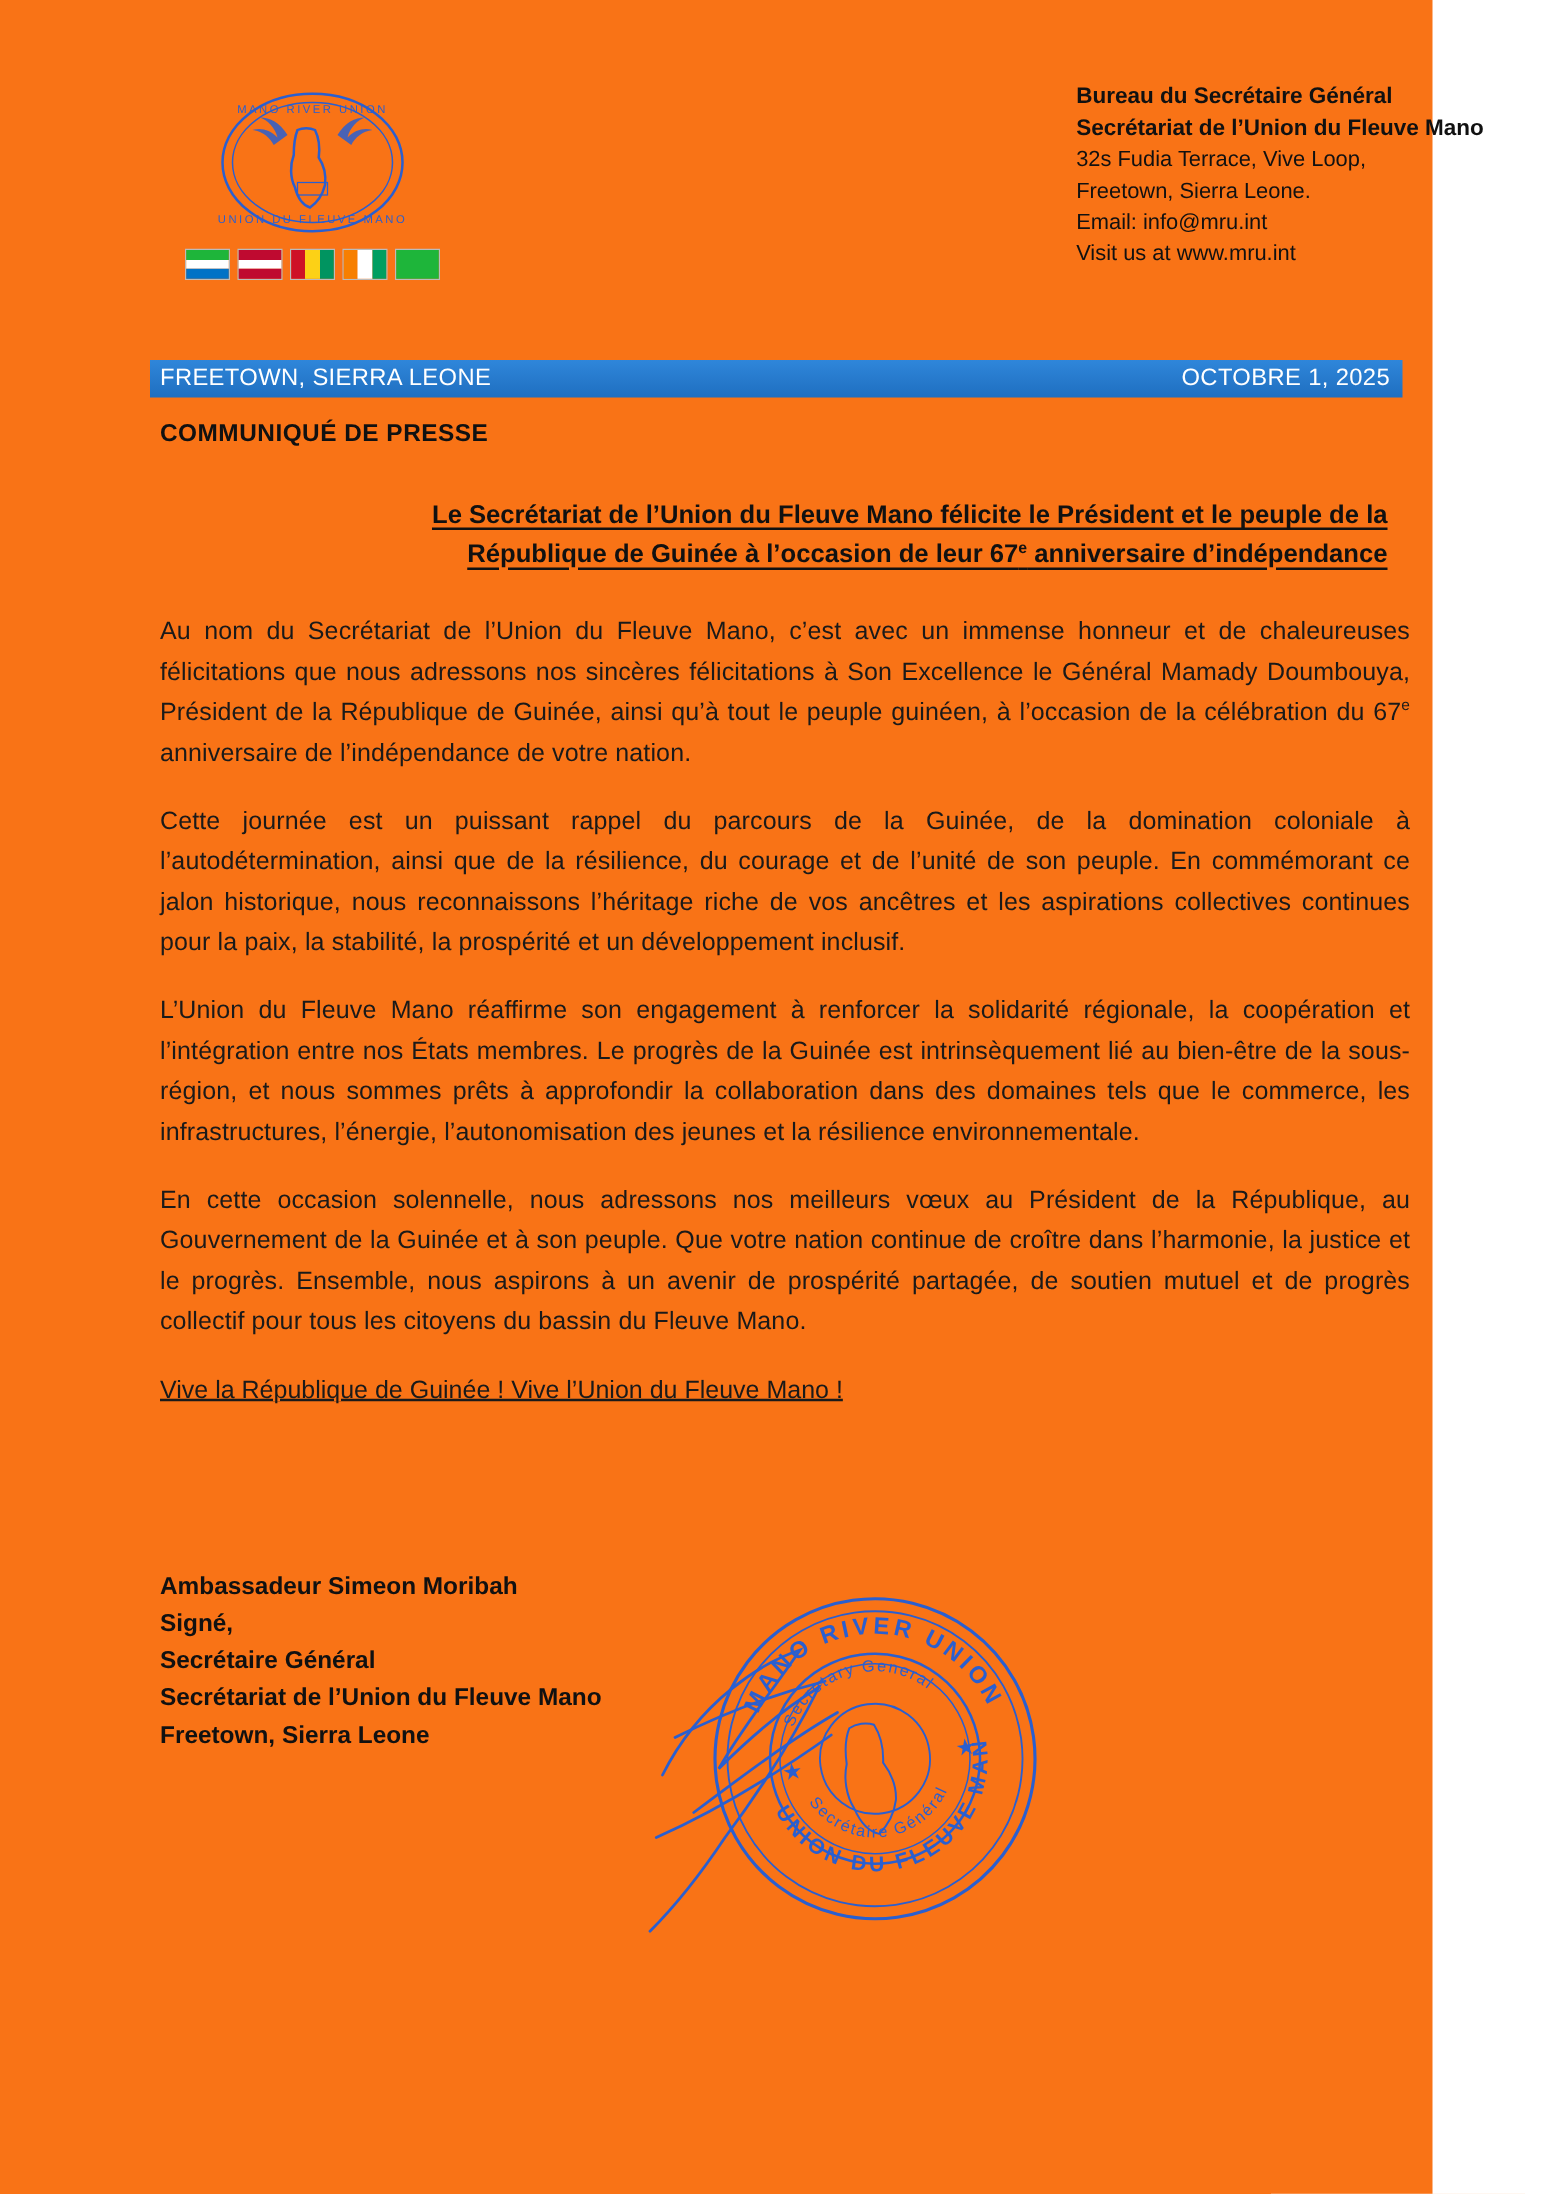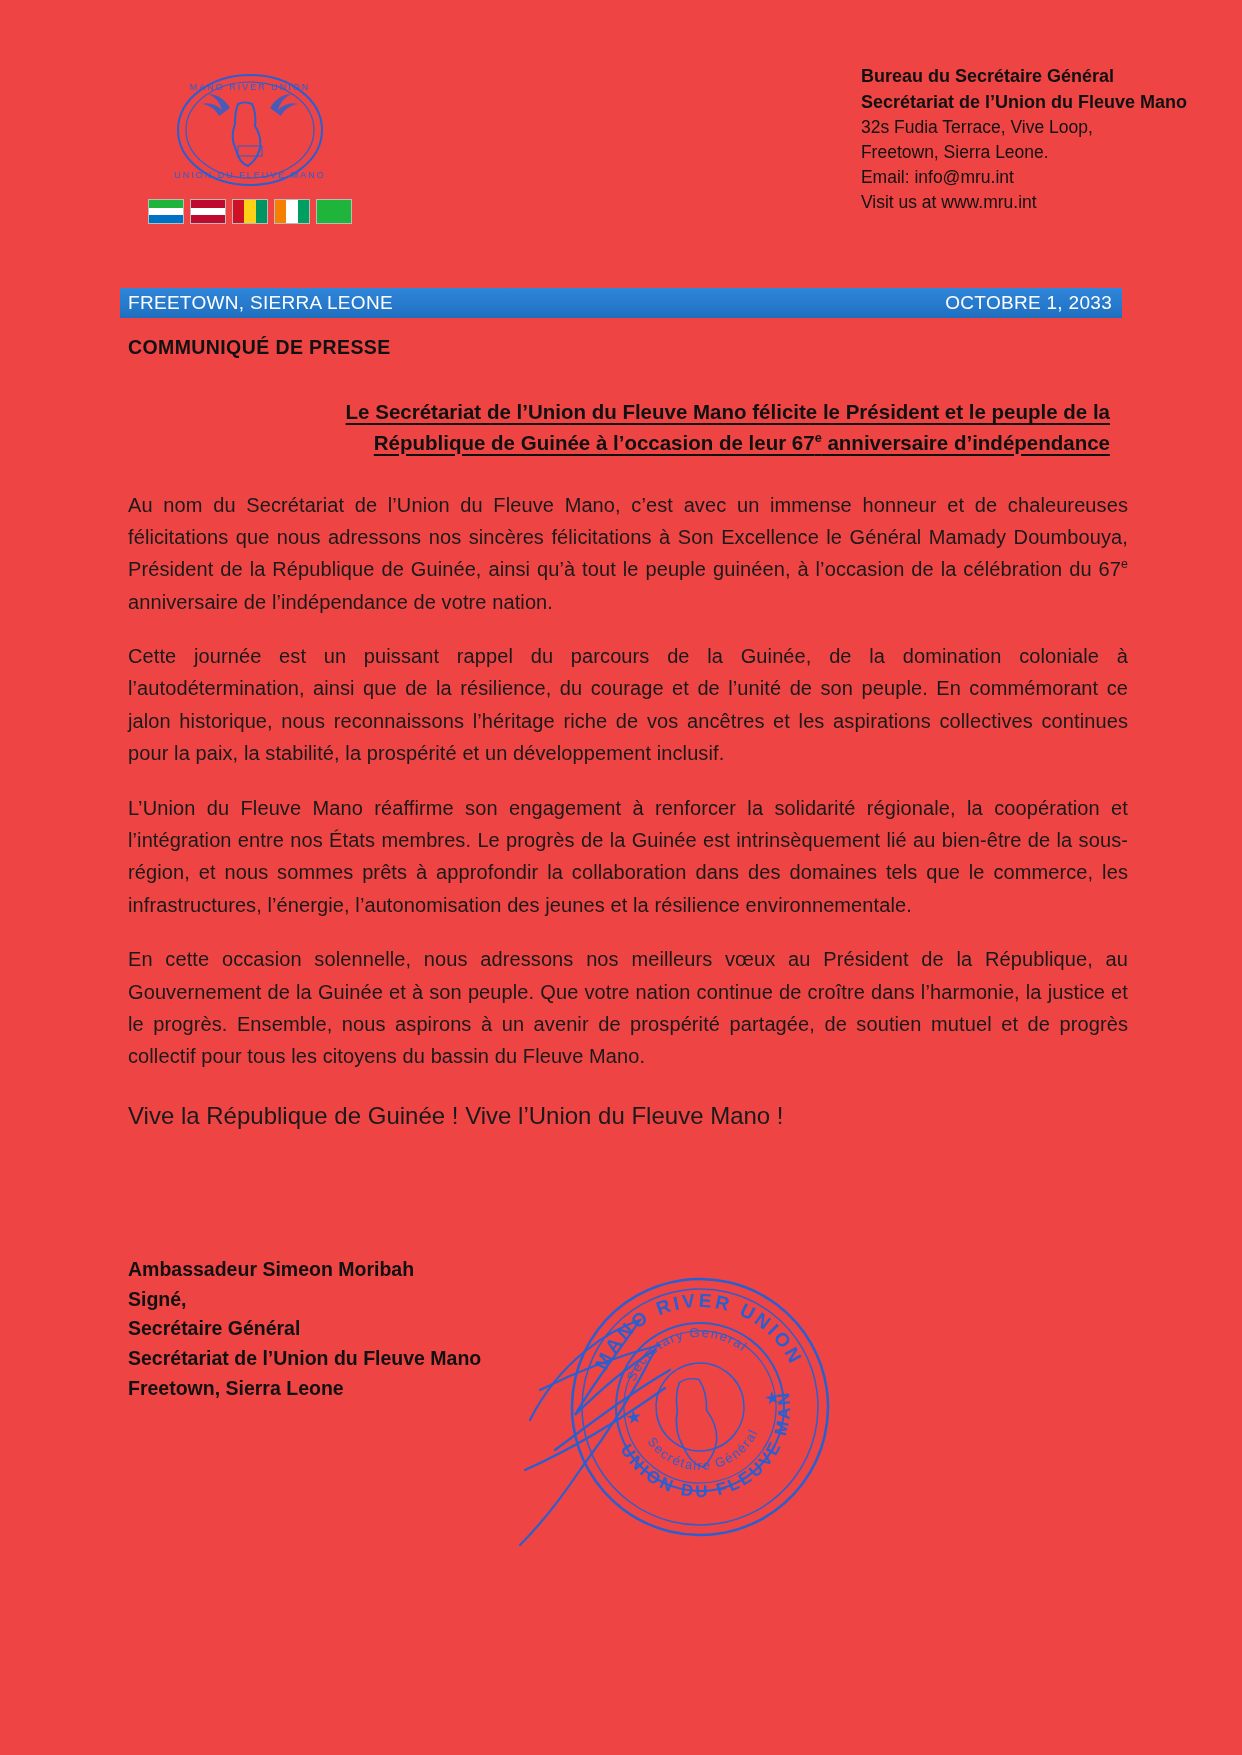--- a/index.html
+++ b/index.html
@@ -10,23 +10,23 @@
   body {
     width: 1242px;
     height: 1755px;
     position: relative;
     font-family: "Liberation Sans", sans-serif;
     color: #1a1a1a;
     overflow: hidden;
   }
   .page {
     position: relative;
-    width: 1242px;
+    width: 1146px;
     height: 1755px;
-    background: #ef4444;
+    background: #f97316;
   }
 
   
   .letterhead {
     position: absolute;
     top: 58px;
     left: 0;
     width: 1242px;
     height: 200px;
   }
@@ -127,24 +127,25 @@
   }
   .para {
     font-size: 20px;
     line-height: 1.62;
     text-align: justify;
     color: #1a1a1a;
     margin-bottom: 22px;
     letter-spacing: 0.1px;
   }
   .vive {
-    font-size: 24px;
+    font-size: 20px;
     line-height: 1.62;
     margin-bottom: 30px;
     color: #1a1a1a;
+    text-decoration: underline;
   }
   sup { font-size: 0.62em; vertical-align: super; }
 
   
   .signature {
     position: absolute;
     top: 1255px;
     left: 128px;
     width: 560px;
   }
@@ -227,21 +228,21 @@
       <div class="bold">Secrétariat de l’Union du Fleuve Mano</div>
       <div>32s Fudia Terrace, Vive Loop,</div>
       <div>Freetown, Sierra Leone.</div>
       <div>Email: info@mru.int</div>
       <div>Visit us at www.mru.int</div>
     </div>
   </div>
 
   <div class="bluebar">
     <span class="left">FREETOWN, SIERRA LEONE</span>
-    <span class="right">OCTOBRE 1, 2033</span>
+    <span class="right">OCTOBRE 1, 2025</span>
   </div>
 
   <div class="content">
     <div class="label-presse">COMMUNIQUÉ DE PRESSE</div>
 
     <div class="headline">
       <span>Le Secrétariat de l’Union du Fleuve Mano félicite le Président et le peuple de la</span><br>
       <span>République de Guinée à l’occasion de leur 67</span><sup>e</sup><span> anniversaire d’indépendance</span>
     </div>
 

